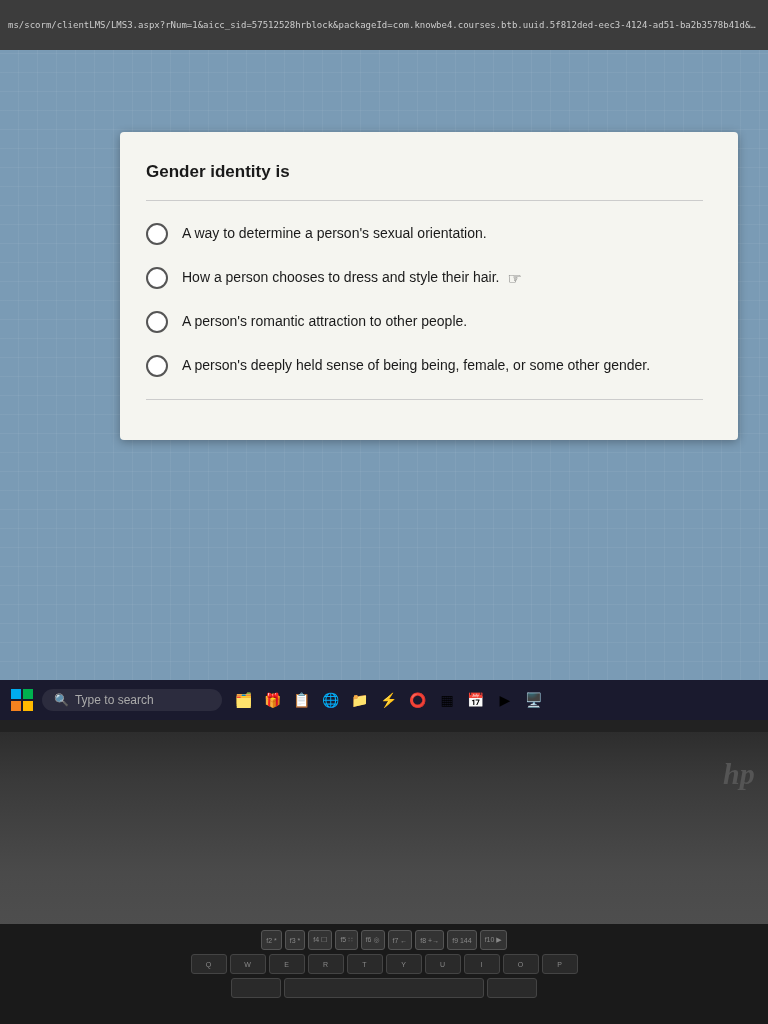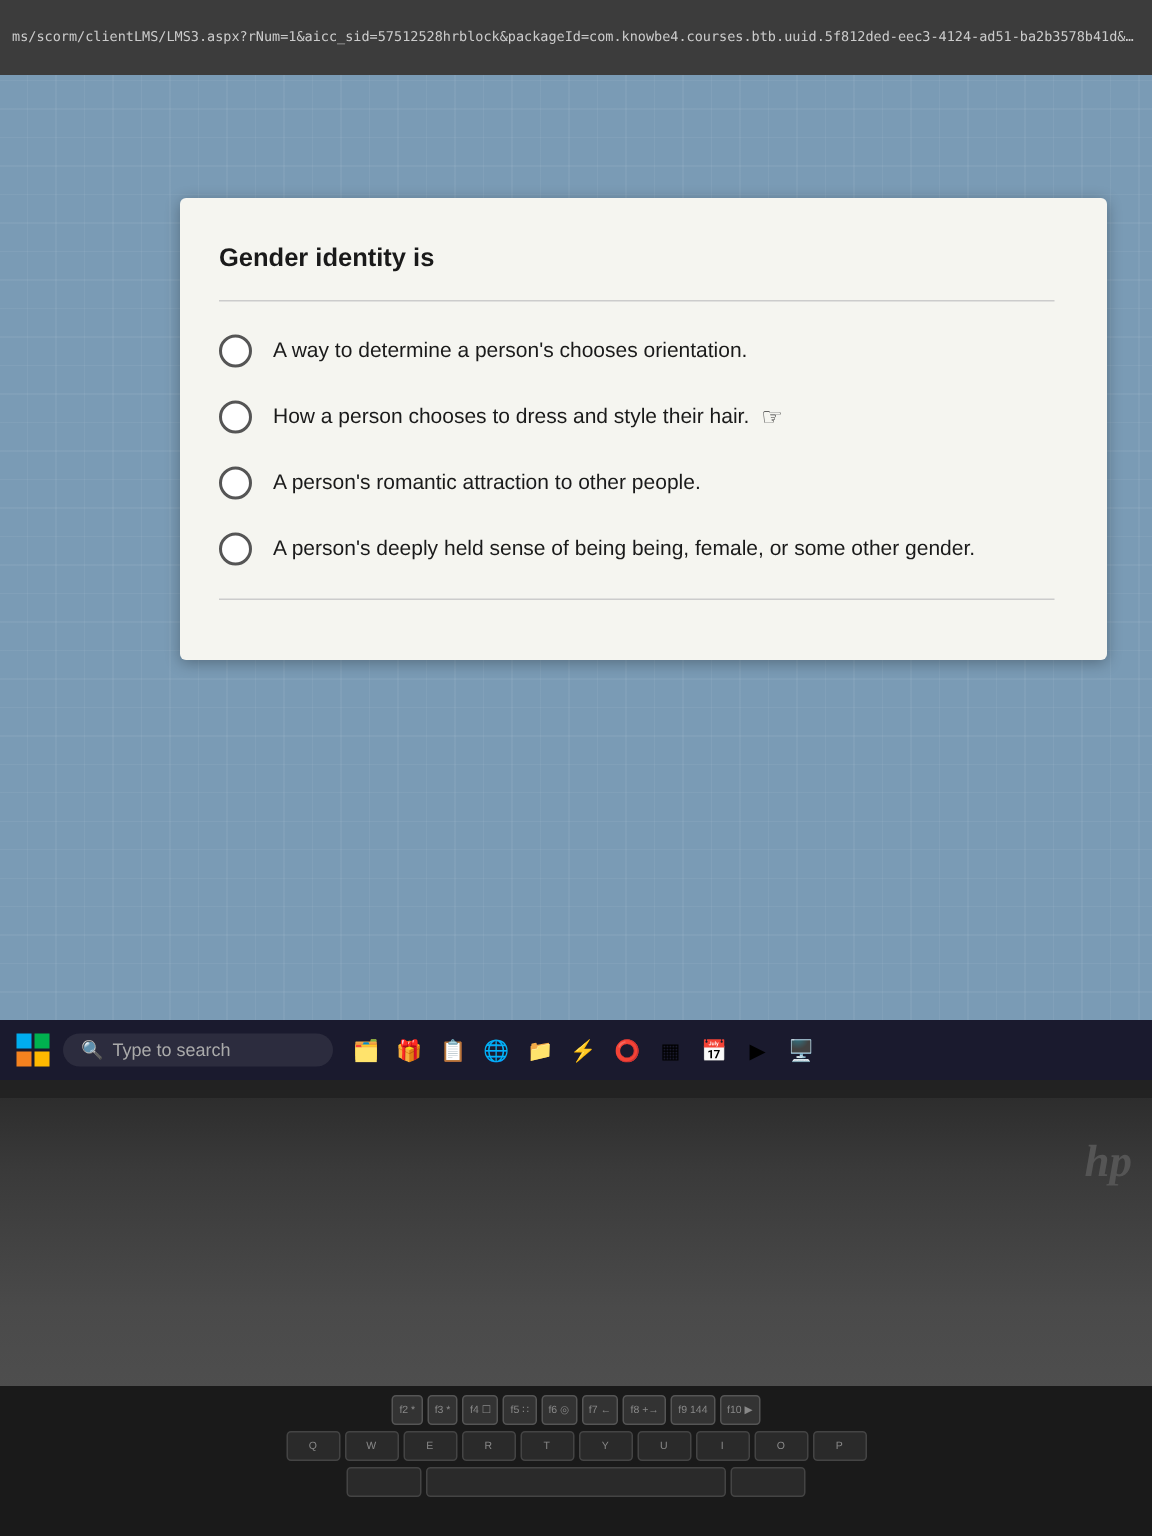--- a/index.html
+++ b/index.html
@@ -306,21 +306,21 @@
   <div class="pattern-overlay">
     
   </div>
 
   <div class="quiz-card">
     <div class="quiz-title">Gender identity is</div>
     <hr class="divider">
 
     <div class="option-row">
       <div class="radio-circle"></div>
-      <span class="option-text">A way to determine a person's chooses orientation.</span>
+      <span class="option-text">A way to determine a person's sexual orientation.</span>
     </div>
 
     <div class="option-row">
       <div class="radio-circle"></div>
       <span class="option-text">How a person chooses to dress and style their hair.</span>
       <span class="cursor-icon">☞</span>
     </div>
 
     <div class="option-row">
       <div class="radio-circle"></div>

